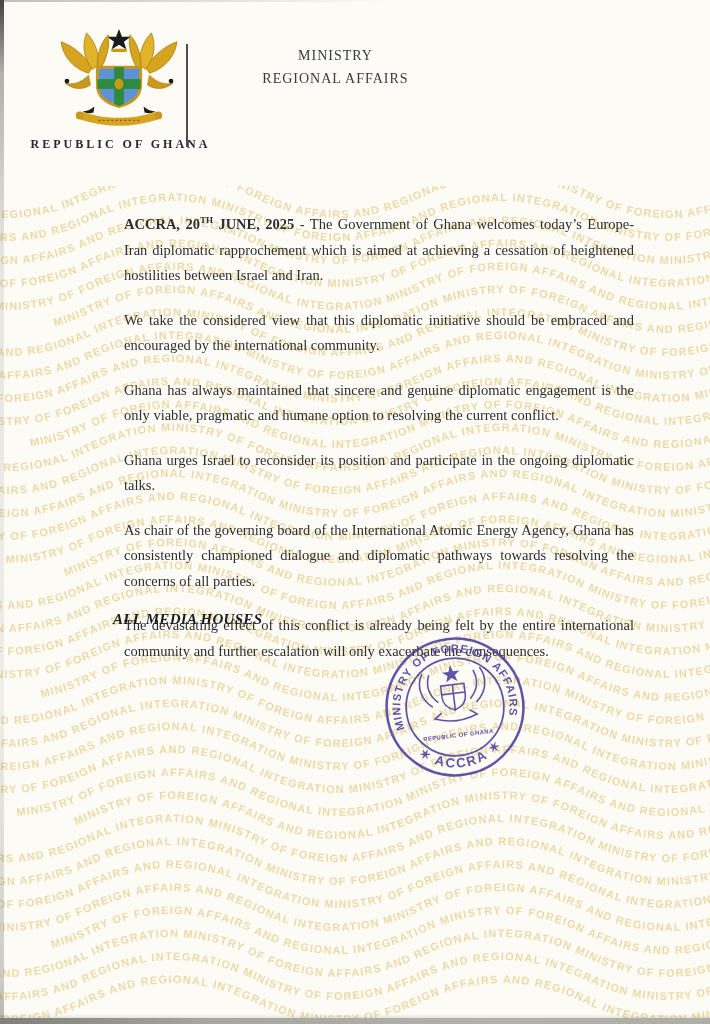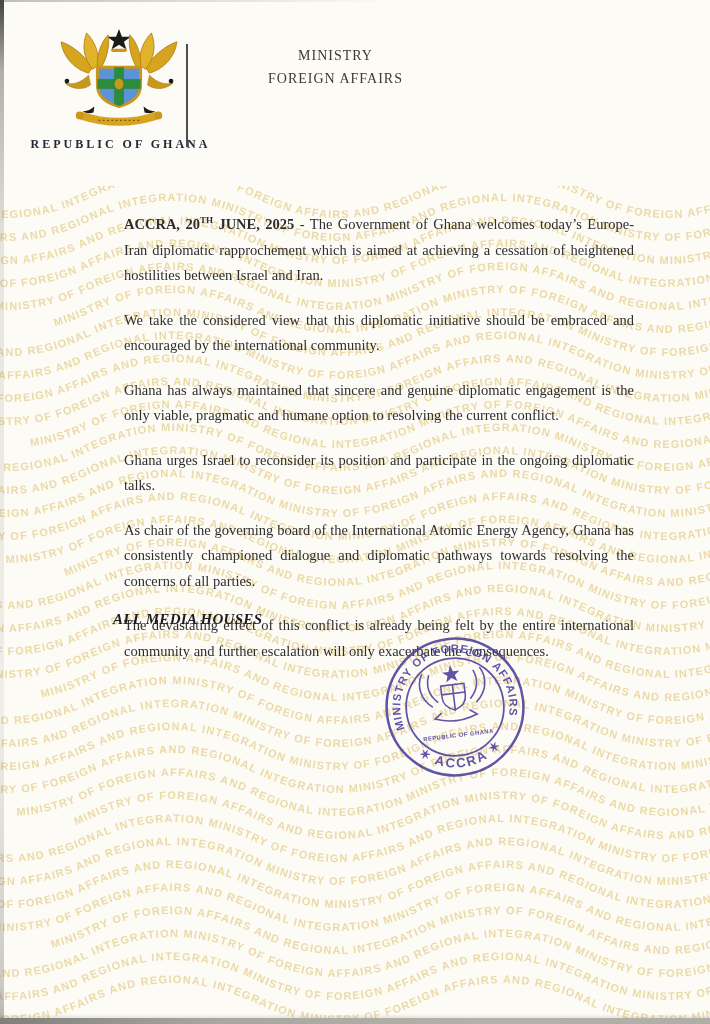--- a/index.html
+++ b/index.html
@@ -179,21 +179,21 @@
         <path d="M44 94 L86 94" stroke="#7a5c10" stroke-width="1.2" stroke-dasharray="2 2.4" fill="none"></path>
       </g>
     </svg>
 
     <div class="emblem-label">REPUBLIC OF GHANA</div>
 
     <div class="divider"></div>
 
     <div class="title-block">
       <div>MINISTRY</div>
-      <div>FOREIGN AFFAIRS</div>
+      <div>REGIONAL AFFAIRS</div>
     </div>
   </div>
 
   <div class="letter-body">
     <p>
       <strong><span>ACCRA, 20</span><sup>TH</sup><span> JUNE, 2025</span></strong><span> - </span><span>The Government of Ghana welcomes today’s Europe-Iran diplomatic rapprochement which is aimed at achieving a cessation of heightened hostilities between Israel and Iran.</span>
     </p>
     <p>We take the considered view that this diplomatic initiative should be embraced and encouraged by the international community.</p>
     <p>Ghana has always maintained that sincere and genuine diplomatic engagement is the only viable, pragmatic and humane option to resolving the current conflict.</p>
     <p>Ghana urges Israel to reconsider its position and participate in the ongoing diplomatic talks.</p>

